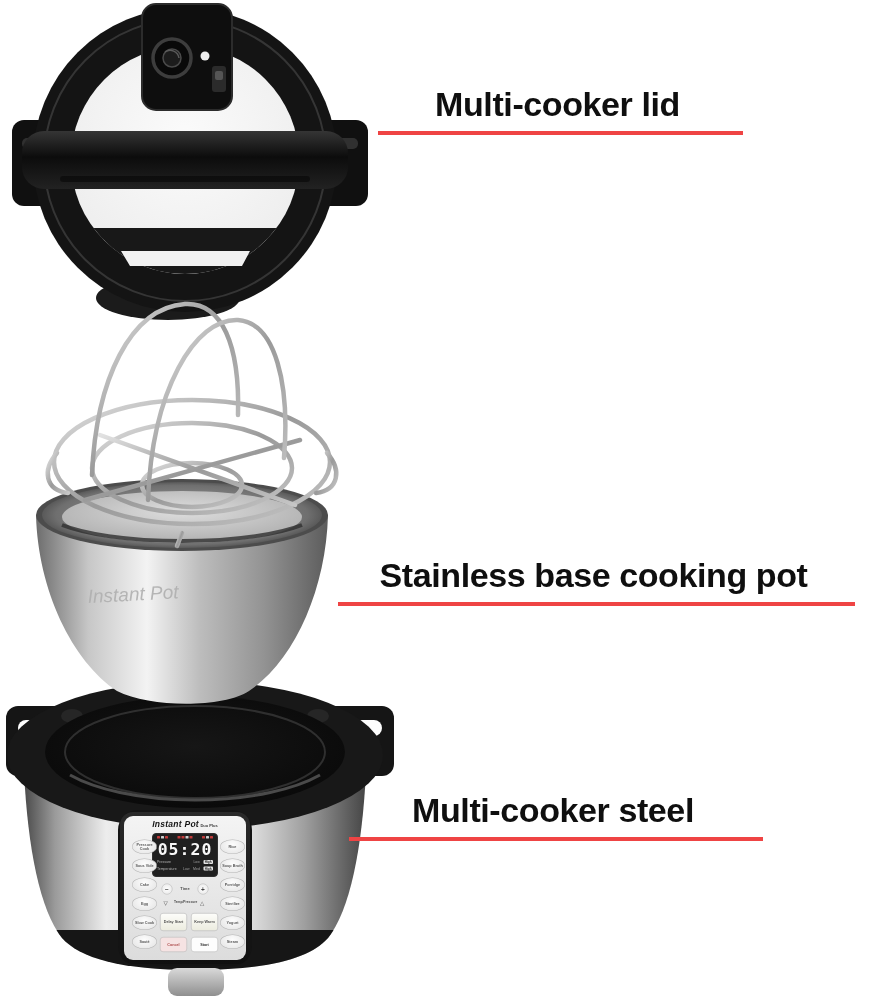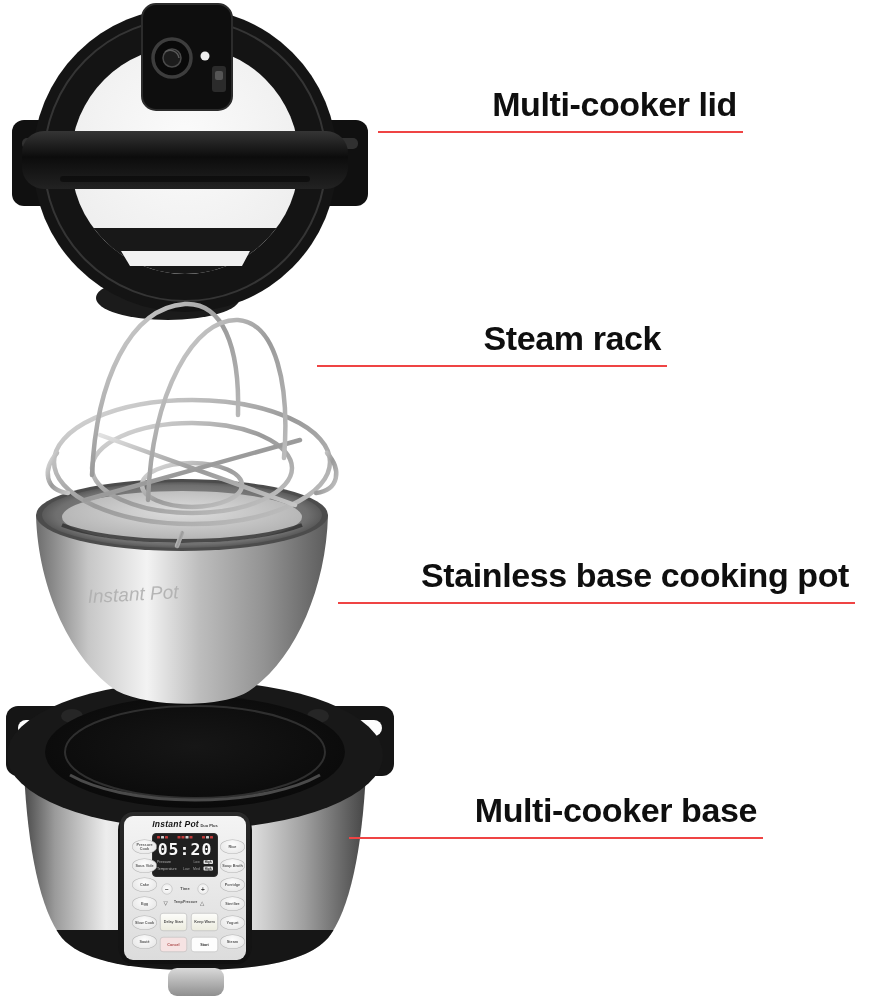--- a/index.html
+++ b/index.html
@@ -1,20 +1,20 @@
 <!DOCTYPE html>
 <html><head>
 <meta charset="utf-8">
 <style>
   html,body{margin:0;padding:0;background:#fff;}
   #stage{position:relative;width:890px;height:1000px;background:#fff;overflow:hidden;
          font-family:"Liberation Sans",sans-serif;}
   .part-svg{position:absolute;}
   
-  .callout{position:absolute;border-bottom:2px solid #ef4444;text-align:right;}
+  .callout{position:absolute;border-bottom:4px solid #ef4444;text-align:center;}
   .callout .lbl{display:inline-block;font-size:34px;font-weight:700;letter-spacing:-0.4px;
                 color:#0f0f0f;line-height:36px;padding:0 6px 9px 0;white-space:nowrap;}
   #callout-lid {left:378px;top:86px;width:365px;}
   #callout-rack{left:317px;top:320px;width:350px;}
   #callout-pot {left:338px;top:557px;width:517px;}
   #callout-base{left:349px;top:792px;width:414px;}
   
   #panel{position:absolute;left:120px;top:812px;width:260px;height:304px;
          transform:scale(.5);transform-origin:0 0;z-index:6;}
   .panel-outer{width:260px;height:304px;background:linear-gradient(#2a2a2a,#101010);
@@ -269,23 +269,20 @@
         <div class="rectbtn" style="left:134px;top:194px;width:54px;height:36px">Keep Warm</div>
         <div class="rectbtn" style="left:72px;top:242px;width:54px;height:30px;background:#f6e3e3;color:#ae4c4c">Cancel</div>
         <div class="rectbtn" style="left:134px;top:242px;width:54px;height:30px;background:#fdfdfd;color:#333">Start</div>
       </div>
     </div>
   </div>
 
   <div class="callout" id="callout-lid" style="z-index:8">
     <span class="lbl">Multi-cooker lid</span>
   </div>
-  <div class="callout" id="callout-rack" style="z-index:8">
-    <span class="lbl">Steam rack</span>
-  </div>
   <div class="callout" id="callout-pot" style="z-index:8">
     <span class="lbl">Stainless base cooking pot</span>
   </div>
   <div class="callout" id="callout-base" style="z-index:8">
-    <span class="lbl">Multi-cooker base</span>
+    <span class="lbl">Multi-cooker steel</span>
   </div>
 
 </div>
 
 </body></html>

